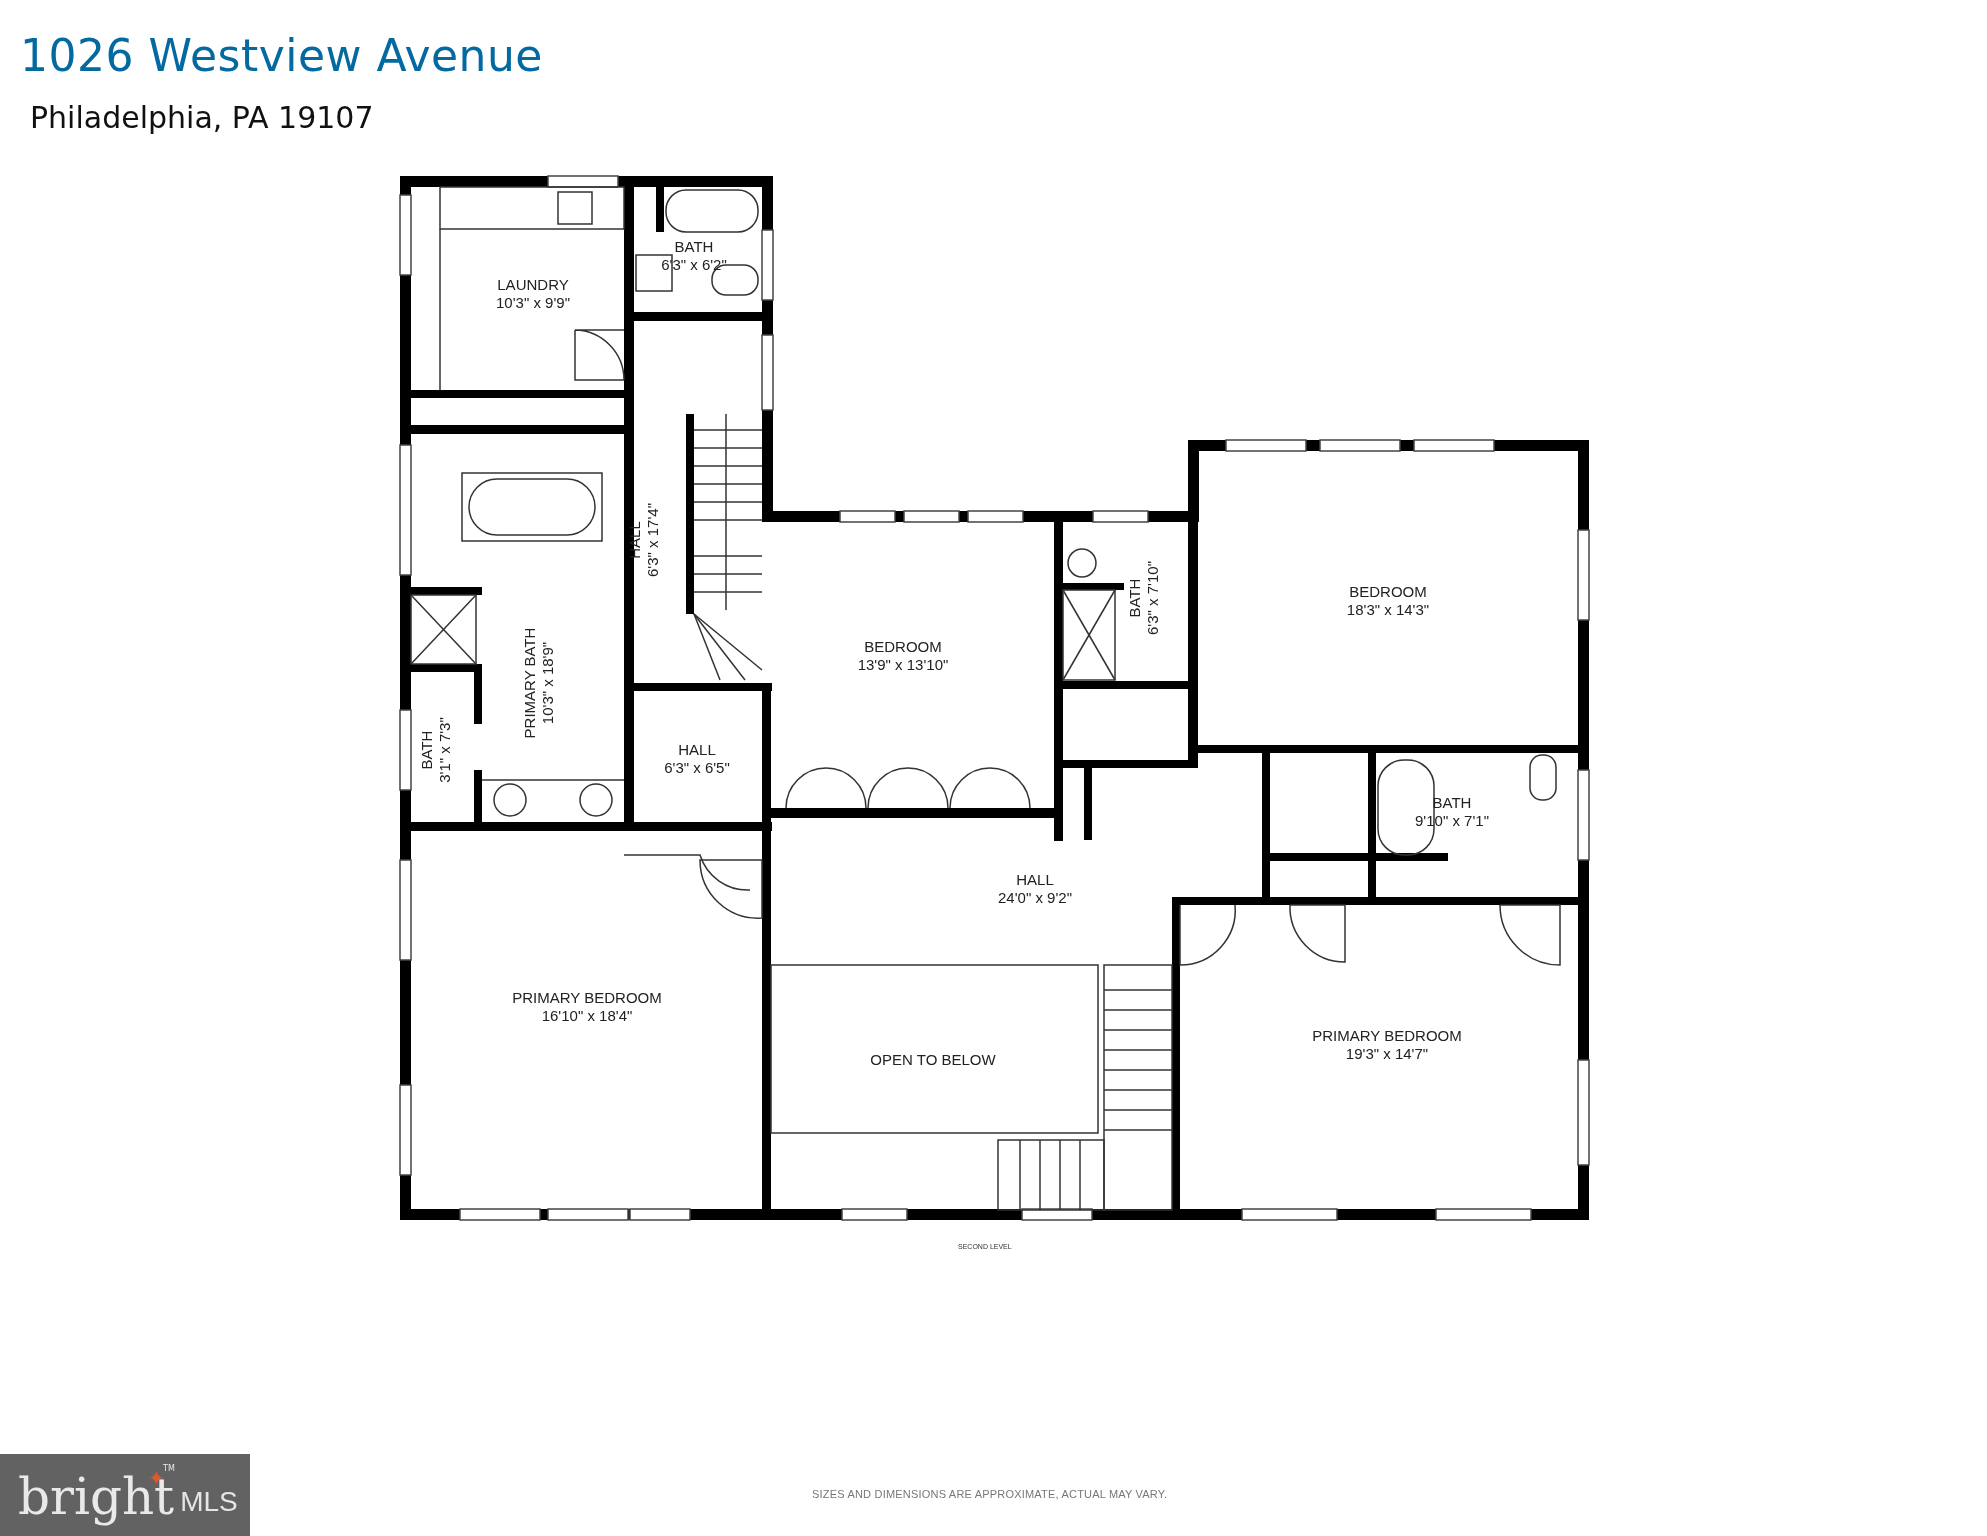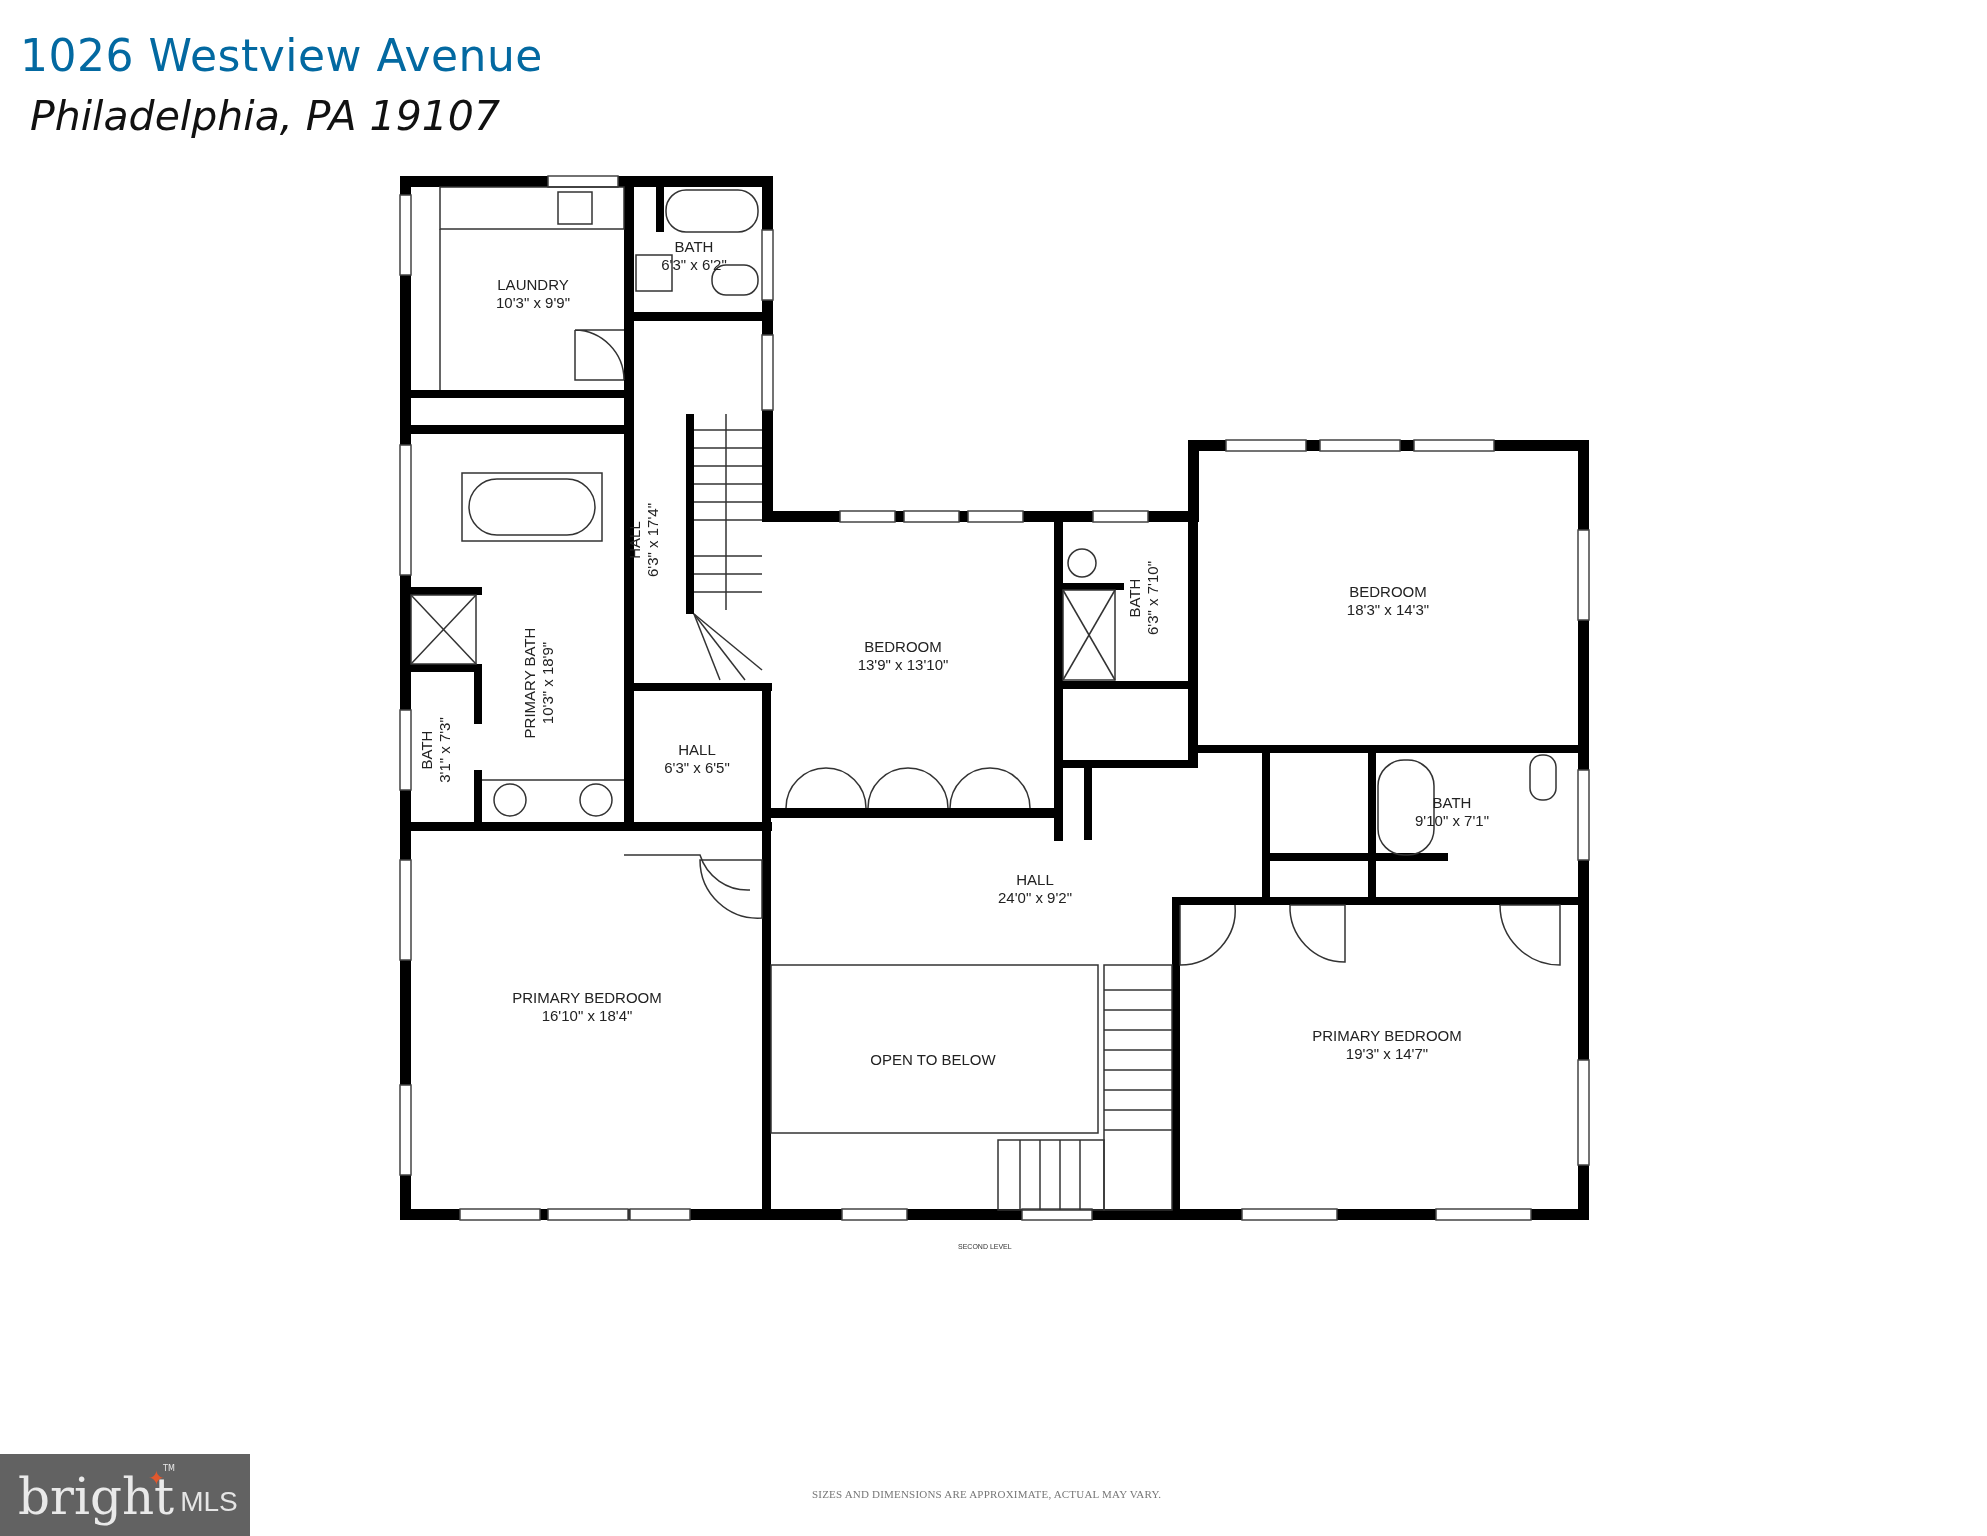--- a/index.html
+++ b/index.html
@@ -1,25 +1,25 @@
 <!DOCTYPE html>
 <html><head>
 <meta charset="utf-8">
 <style>
   html, body { margin:0; padding:0; background:#ffffff; }
   body { width:1987px; height:1536px; position:relative; overflow:hidden; font-family:"DejaVu Sans", sans-serif; }
   .title { position:absolute; left:20px; top:30px; font-size:44px; color:#0369a1; font-family:"DejaVu Sans", sans-serif; letter-spacing:0.5px; }
-  .subtitle { position:absolute; left:30px; top:92px; font-size:41px; color:#111; font-family:"DejaVu Sans", sans-serif;font-style:italic; }
+  .subtitle { position:absolute; left:30px; top:100px; font-size:30px; color:#111; font-family:"DejaVu Sans", sans-serif; }
   svg.plan { position:absolute; left:0; top:0; }
   .wall { fill:#000; }
   .thin { fill:none; stroke:#333; stroke-width:1.5; }
   .win { fill:#fff; stroke:#444; stroke-width:1.5; }
   .lbl { font-family:"Liberation Sans", sans-serif; font-size:15px; fill:#222; text-anchor:middle; }
   .level { position:absolute; left:958px; top:1243px; font-size:7px; color:#333; font-family:"Liberation Sans", sans-serif; }
-  .disclaimer { position:absolute; left:812px; top:1488px; font-size:11px; color:#777; font-family:Liberation Serif, serif; letter-spacing:0.2px; }
+  .disclaimer { position:absolute; left:812px; top:1488px; font-size:11px; color:#777; font-family:Liberation Sans, sans-serif; letter-spacing:0.2px; }
   .logo { position:absolute; left:0; top:1454px; width:250px; height:85px; background:#626262; display:flex; align-items:center; }
   .logo .word { font-family:"DejaVu Serif", serif; font-size:50px; color:#e9e9e9; margin-left:18px; }
   .logo .mls { font-family:"Liberation Sans", sans-serif; font-size:28px; color:#e5e5e5; margin-left:6px; margin-top:10px; }
   .logo .star { color:#e2582d; font-size:20px; position:absolute; left:148px; top:12px; }
   .logo .tm { color:#e9e9e9; font-size:8px; position:absolute; left:163px; top:10px; }
 </style>
 </head>
 <body>
 
 <div class="title">1026 Westview Avenue</div>

